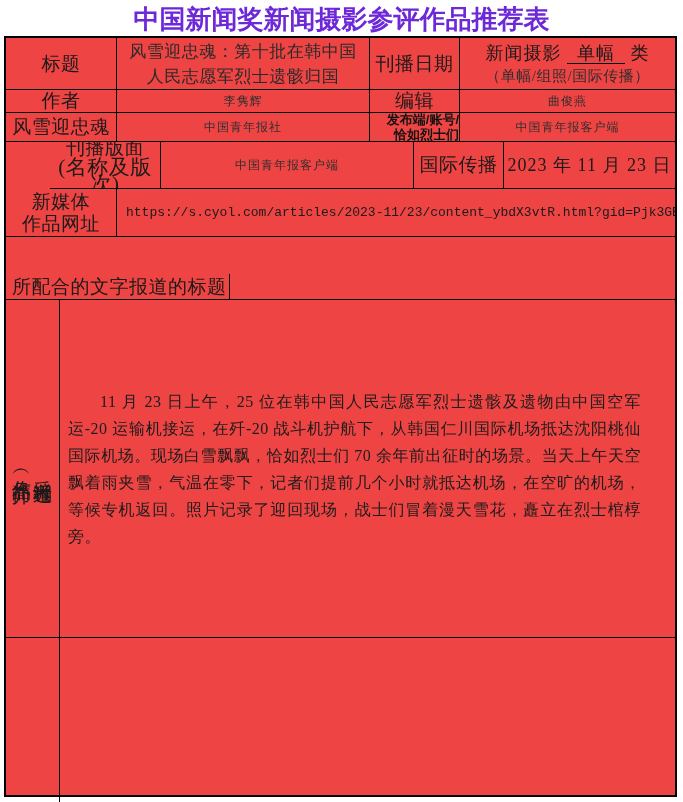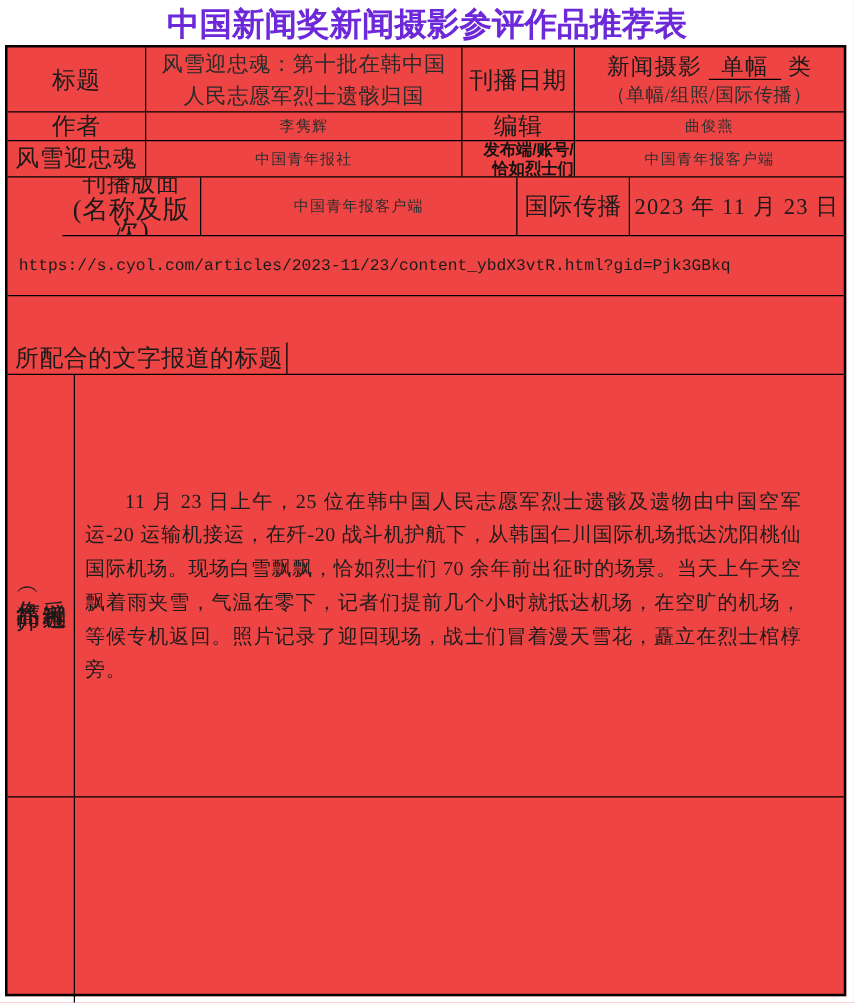--- a/index.html
+++ b/index.html
@@ -110,20 +110,24 @@
     <div class="cell c1 label label-stack">
       <span>刊播版面</span>
       <span class="label-sub">(名称及版次)</span>
     </div>
     <div class="cell c2 small-value">中国青年报客户端</div>
     <div class="cell c3 label">国际传播</div>
     <div class="cell c4 last date-value">2023 年 11 月 23 日</div>
   </div>
 
   <div class="row r5">
+    <div class="cell c1 label label-stack">
+      <span>新媒体</span>
+      <span>作品网址</span>
+    </div>
     <div class="cell c4 last url-cell">
       <span class="url-text">https://s.cyol.com/articles/2023-11/23/content_ybdX3vtR.html?gid=Pjk3GBkq</span>
     </div>
   </div>
 
   <div class="row r6">
     <div class="cell label companion-label">所配合的文字报道的标题</div>
   </div>
 
   <div class="row r7">

